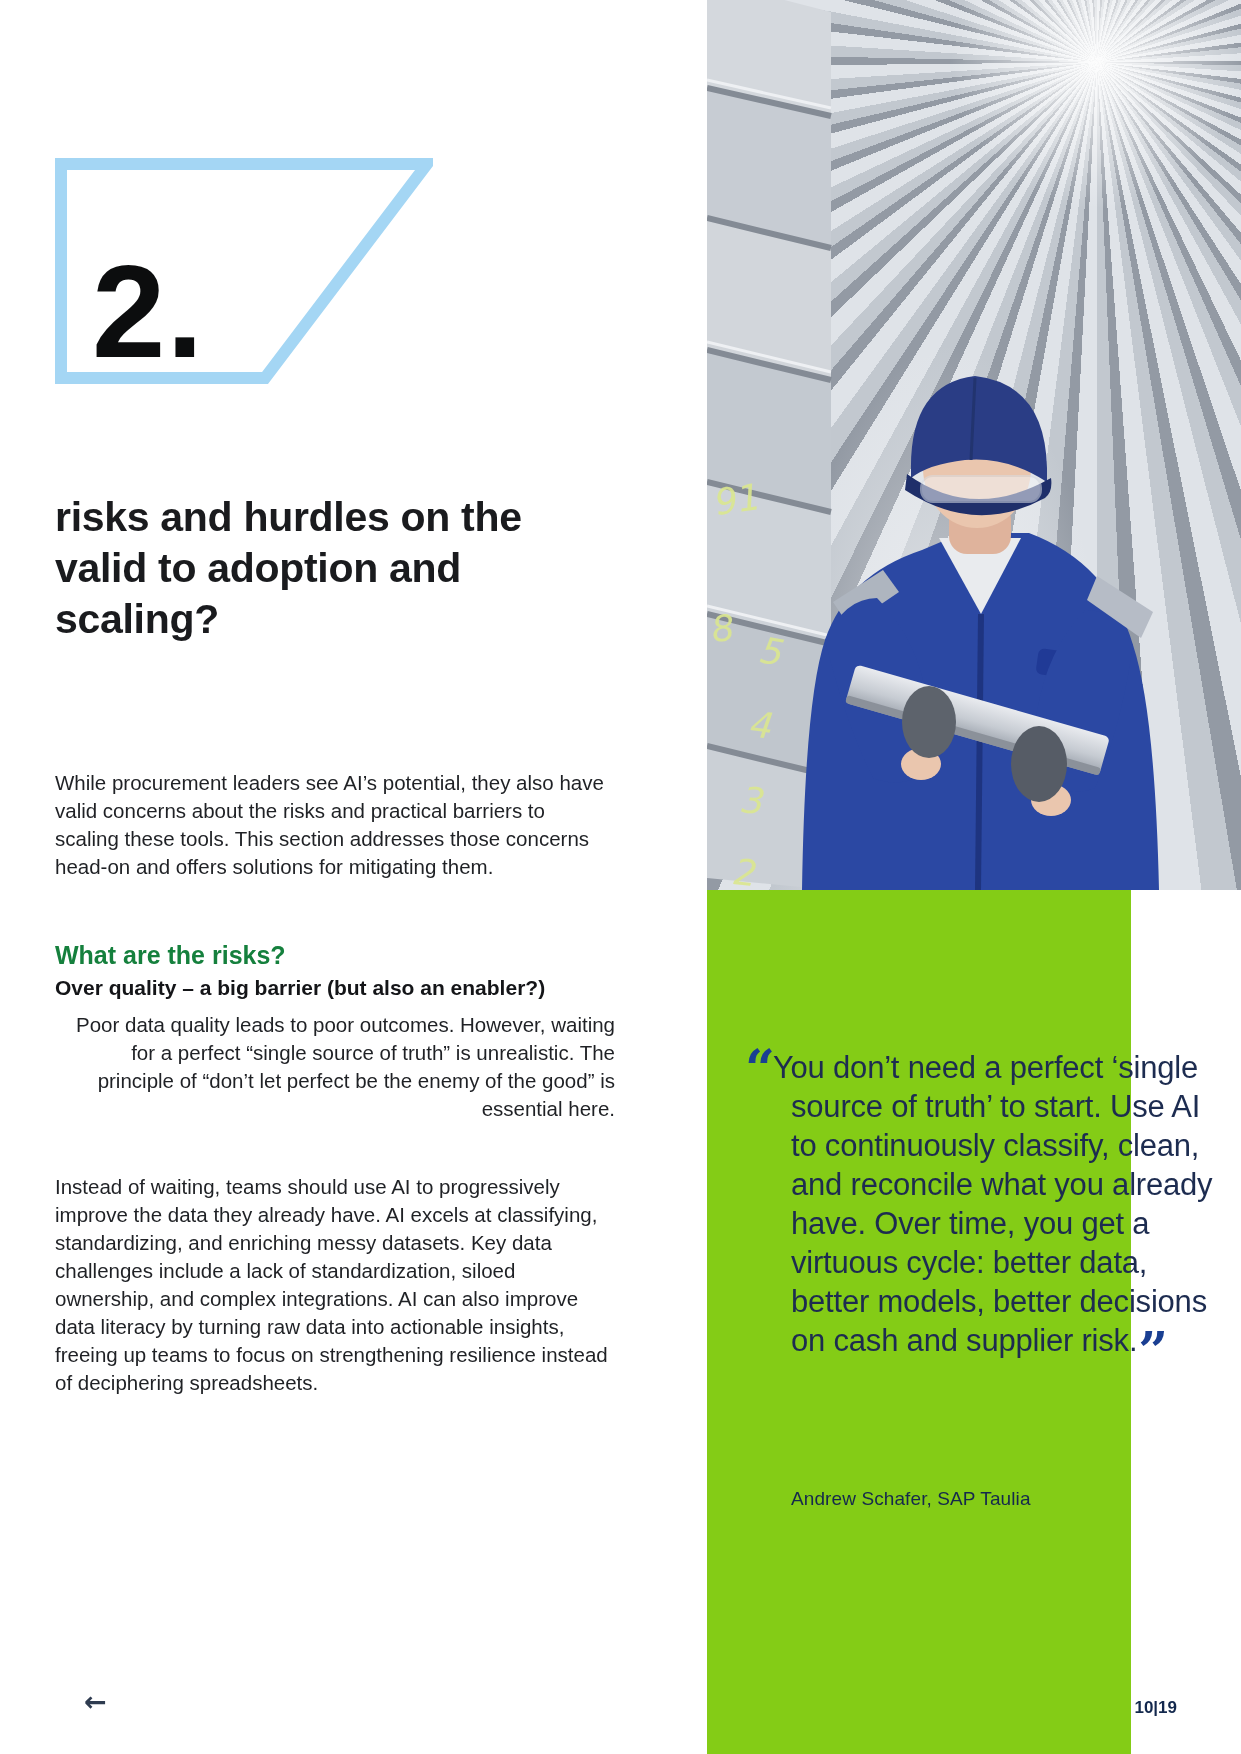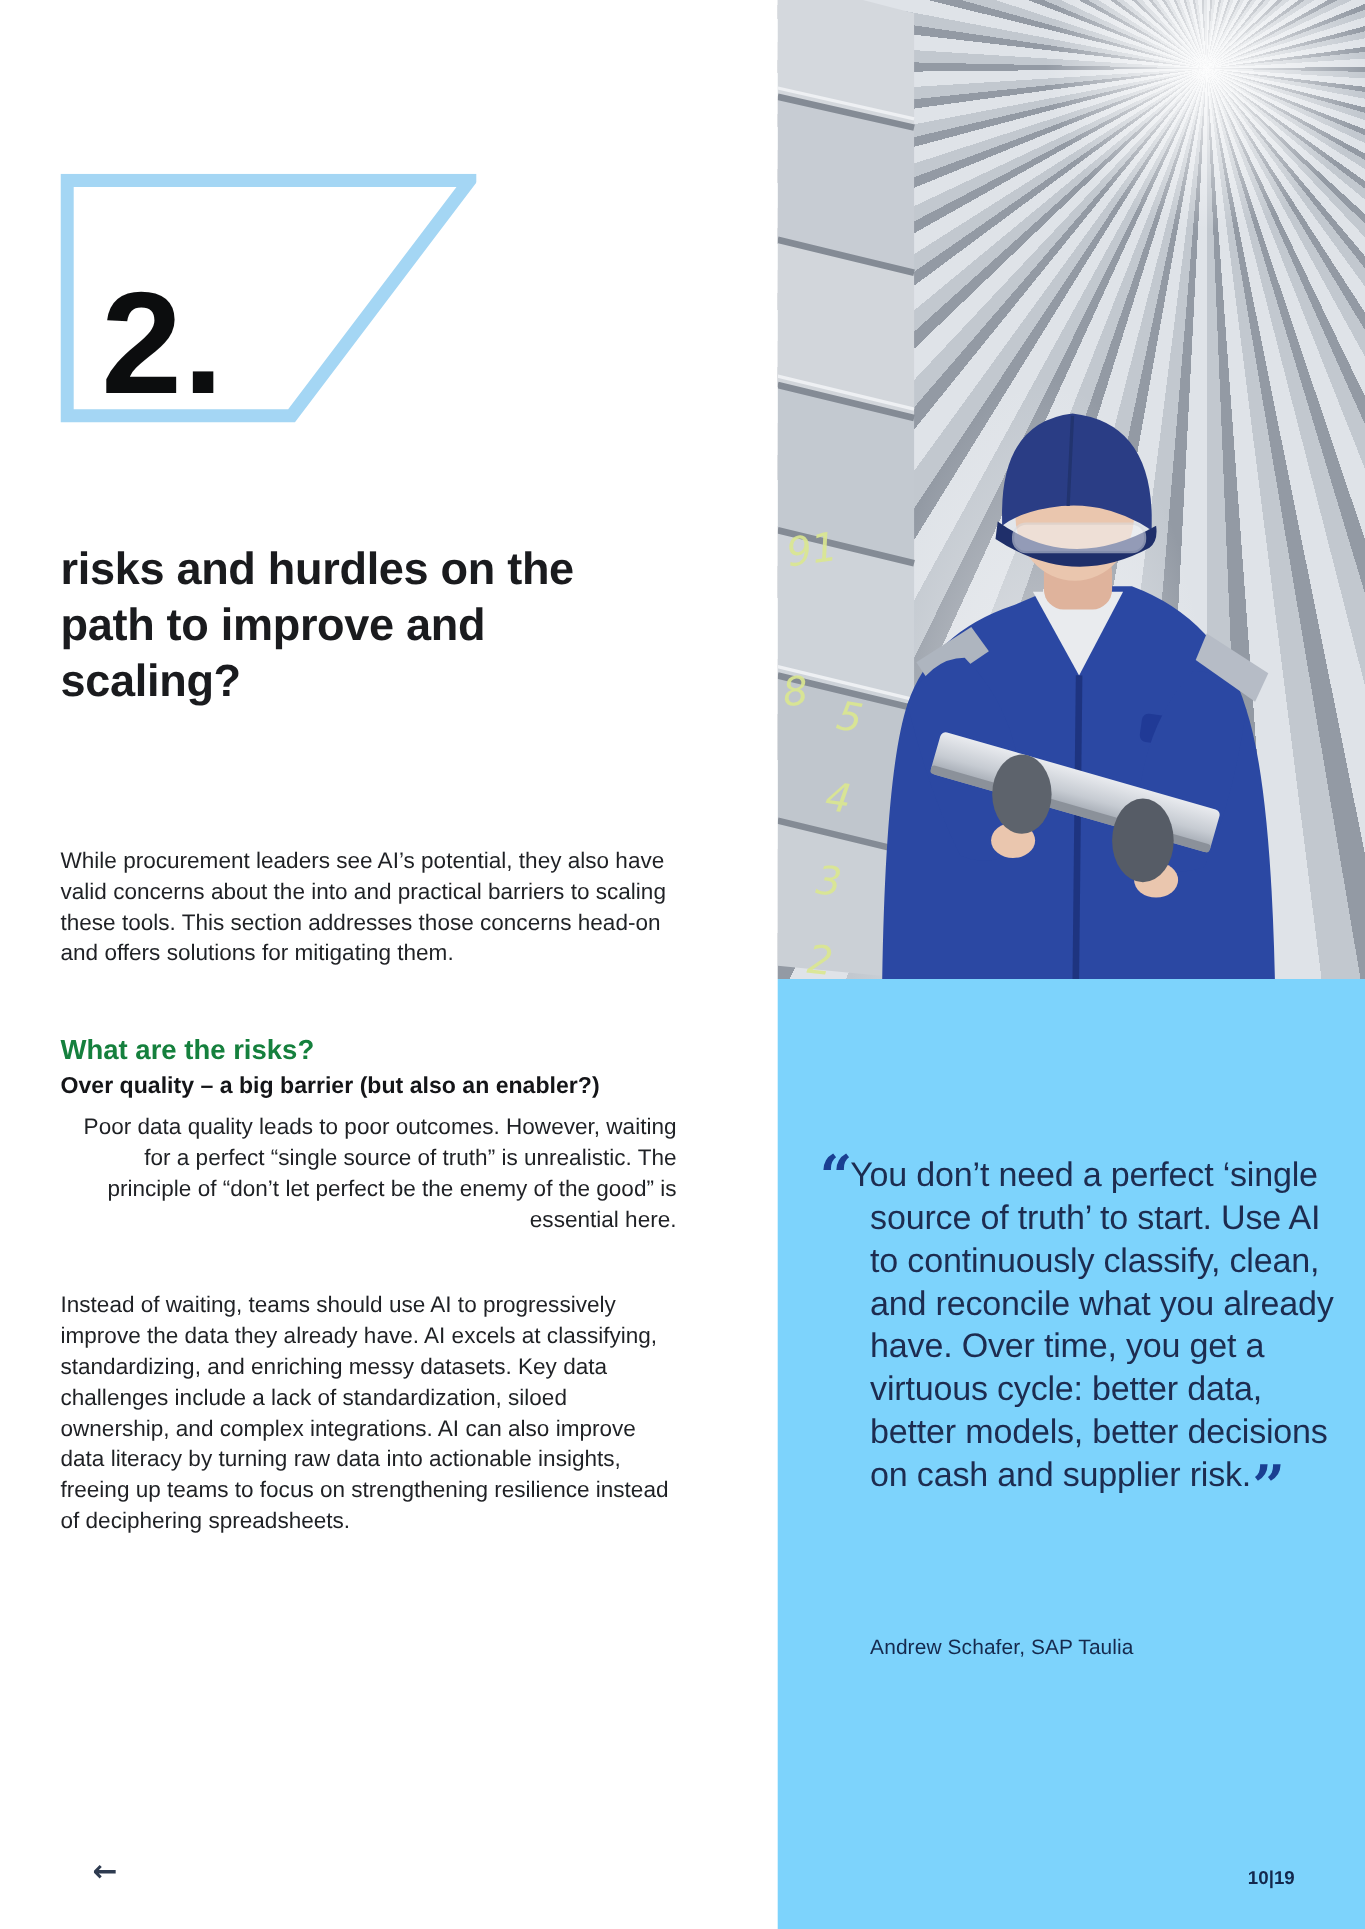--- a/index.html
+++ b/index.html
@@ -46,21 +46,21 @@
     position:absolute; left:707px; top:0; width:534px; height:890px; overflow:hidden;
     background:
       radial-gradient(circle at 73% 7%, rgba(255,255,255,0.95) 0%, rgba(255,255,255,0) 16%),
       radial-gradient(ellipse at 45% 95%, rgba(240,241,243,0.9) 0%, rgba(240,241,243,0) 42%),
       repeating-conic-gradient(from 180deg at 73% 7%,
         #dfe3e8 0deg 3deg, #939aa4 3deg 4.8deg, #c2c8cf 4.8deg 7.2deg);
   }
   .photo svg { position:absolute; left:0; top:0; }
 
   .quote-panel {
-    position:absolute; left:707px; top:890px; width:534px; height:864px; background:#7dd3fc;
+    position:absolute; left:707px; top:890px; width:424px; height:864px; background:#84cc16;
   }
   .quote {
     position:absolute; left:38px; top:158px; width:430px;
     font-size:31px; line-height:39px; color:#1d2c50; letter-spacing:-0.2px;
     padding-left:46px; text-indent:-46px;
   }
   .qmark {
     font-family:"DejaVu Serif", serif; font-weight:700; color:#1a3f92;
     line-height:0; letter-spacing:-3px;
   }
@@ -80,25 +80,25 @@
 
   <div class="section-marker">
     <svg width="378" height="226" viewBox="0 0 378 226">
       <polygon points="6,6 372,6 210,220 6,220" fill="none" stroke="#a4d6f4" stroke-width="12"></polygon>
     </svg>
   </div>
   <div class="section-number">2.</div>
 
   <h1 class="headline" style="margin:0;">
     <div>risks and hurdles on the</div>
-    <div>path to improve and</div>
+    <div>valid to adoption and</div>
     <div>scaling?</div>
   </h1>
 
-  <p class="body-text p-intro">While procurement leaders see AI’s potential, they also have valid concerns about the into and practical barriers to scaling these tools. This section addresses those concerns head-on and offers solutions for mitigating them.</p>
+  <p class="body-text p-intro">While procurement leaders see AI’s potential, they also have valid concerns about the risks and practical barriers to scaling these tools. This section addresses those concerns head-on and offers solutions for mitigating them.</p>
 
   <div class="risks-block">
     <h2 class="risks-heading">What are the risks?</h2>
     <h3 class="dq-heading">Over quality – a big barrier (but also an enabler?)</h3>
     <p>Poor data quality leads to poor outcomes. However, waiting for a perfect “single source of truth” is unrealistic. The principle of “don’t let perfect be the enemy of the good” is essential here.</p>
   </div>
 
   <p class="body-text p-instead">Instead of waiting, teams should use AI to progressively improve the data they already have. AI excels at classifying, standardizing, and enriching messy datasets. Key data challenges include a lack of standardization, siloed ownership, and complex integrations. AI can also improve data literacy by turning raw data into actionable insights, freeing up teams to focus on strengthening resilience instead of deciphering spreadsheets.</p>
 
   <div class="back-arrow">←</div>

